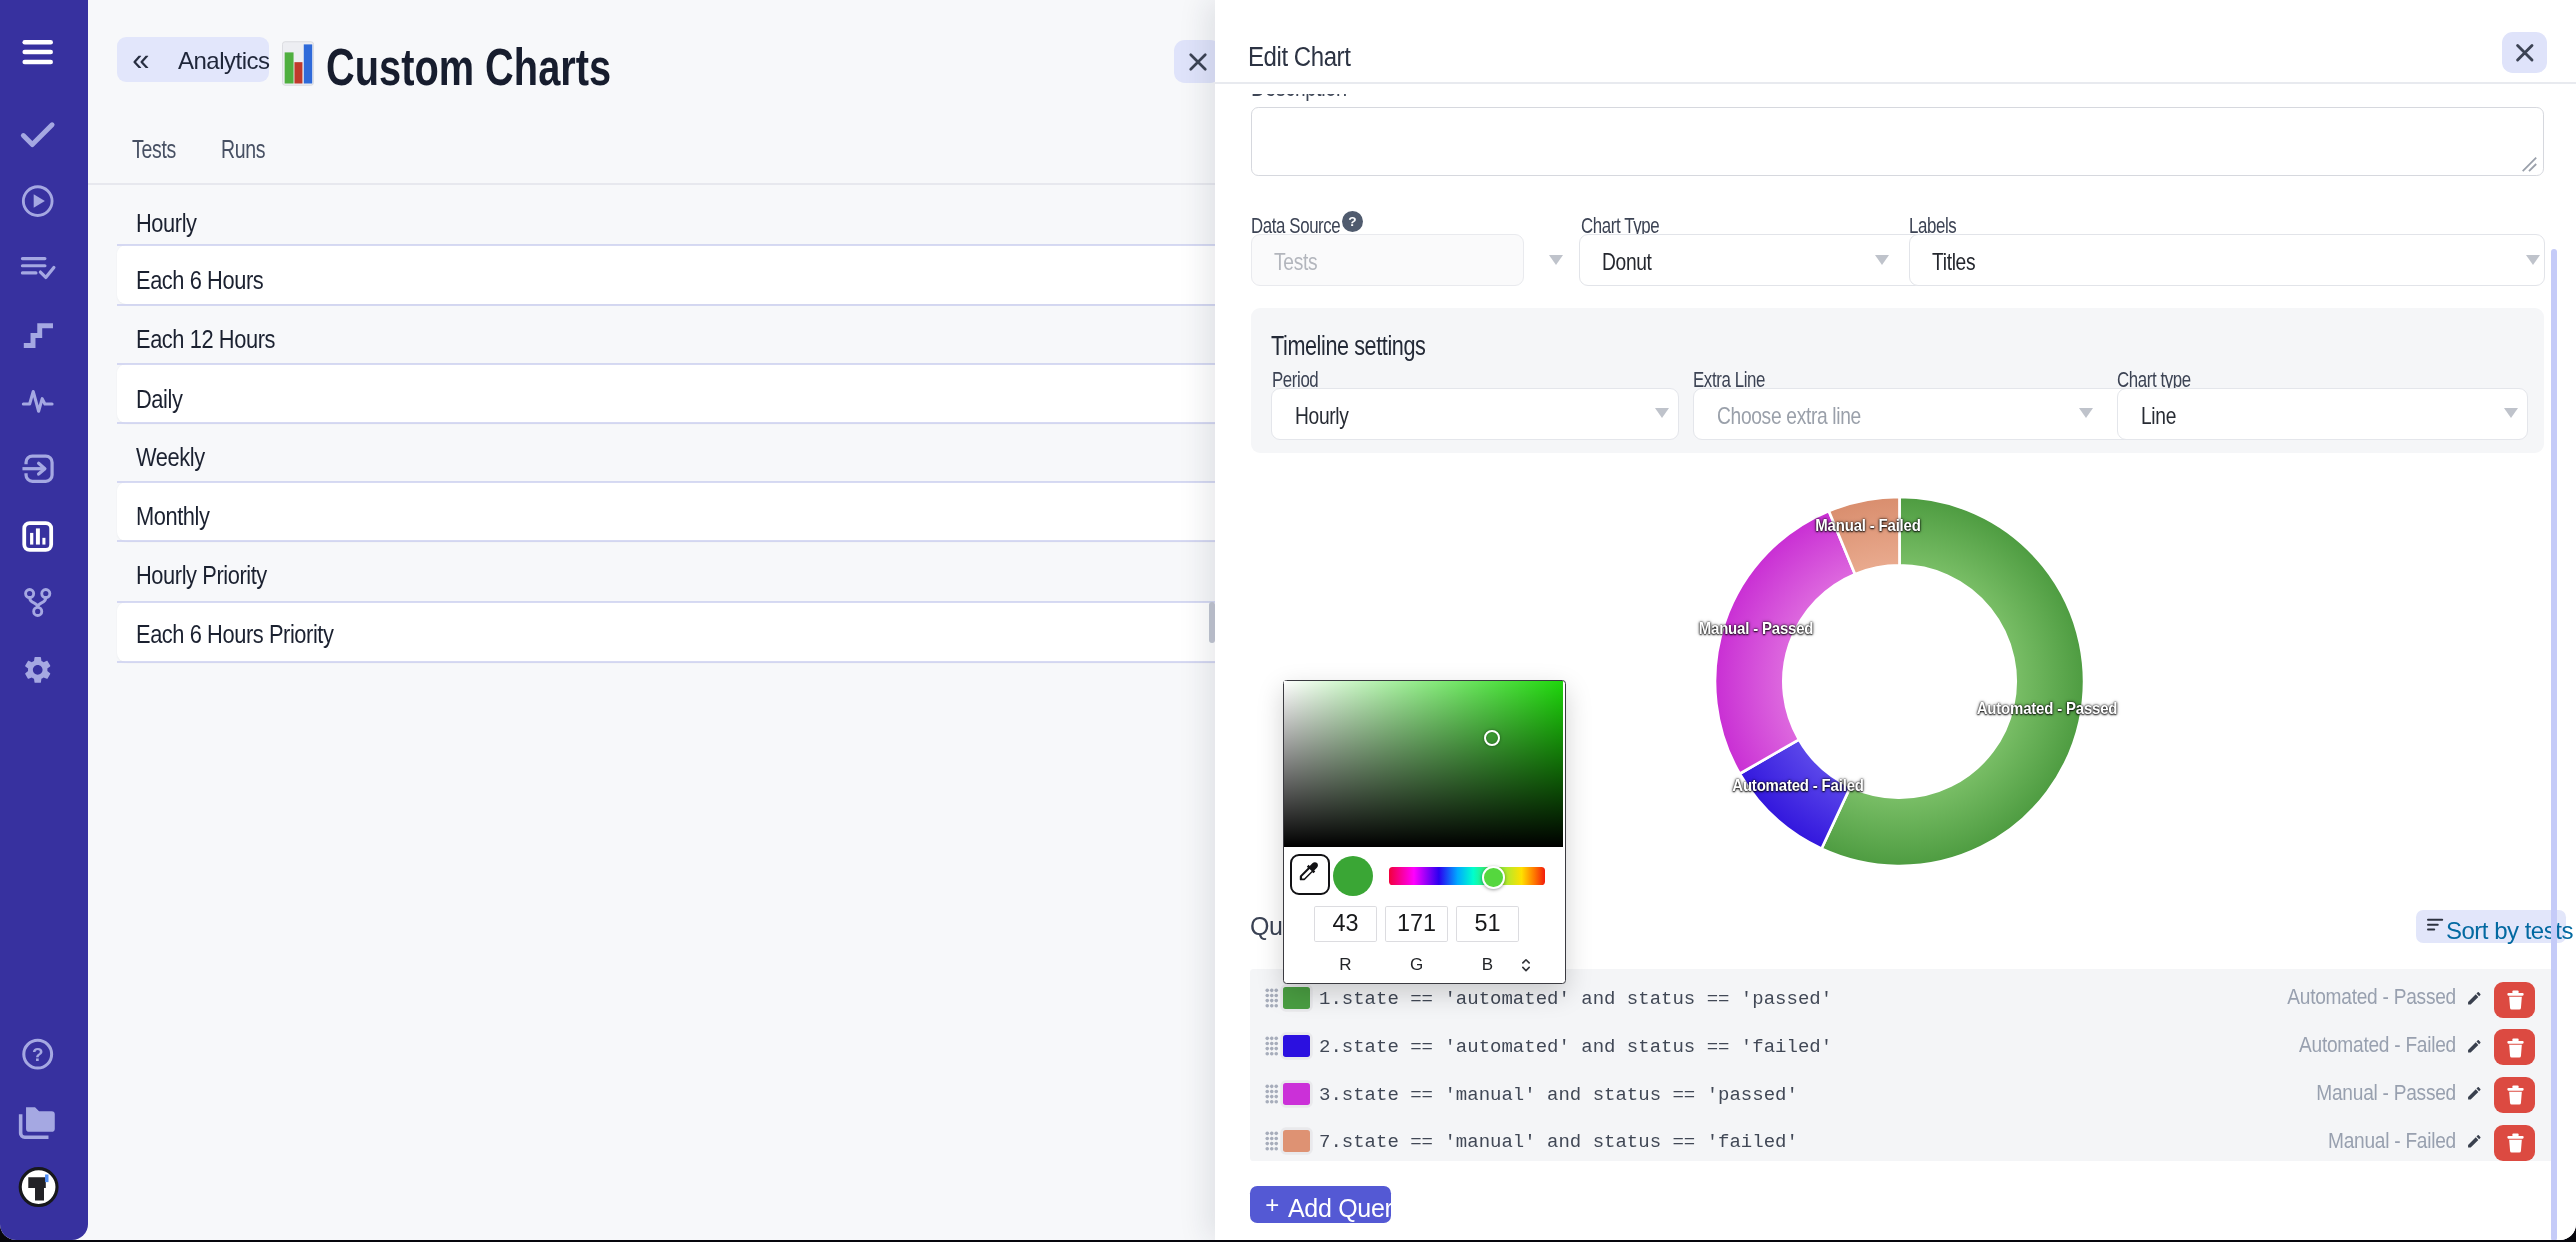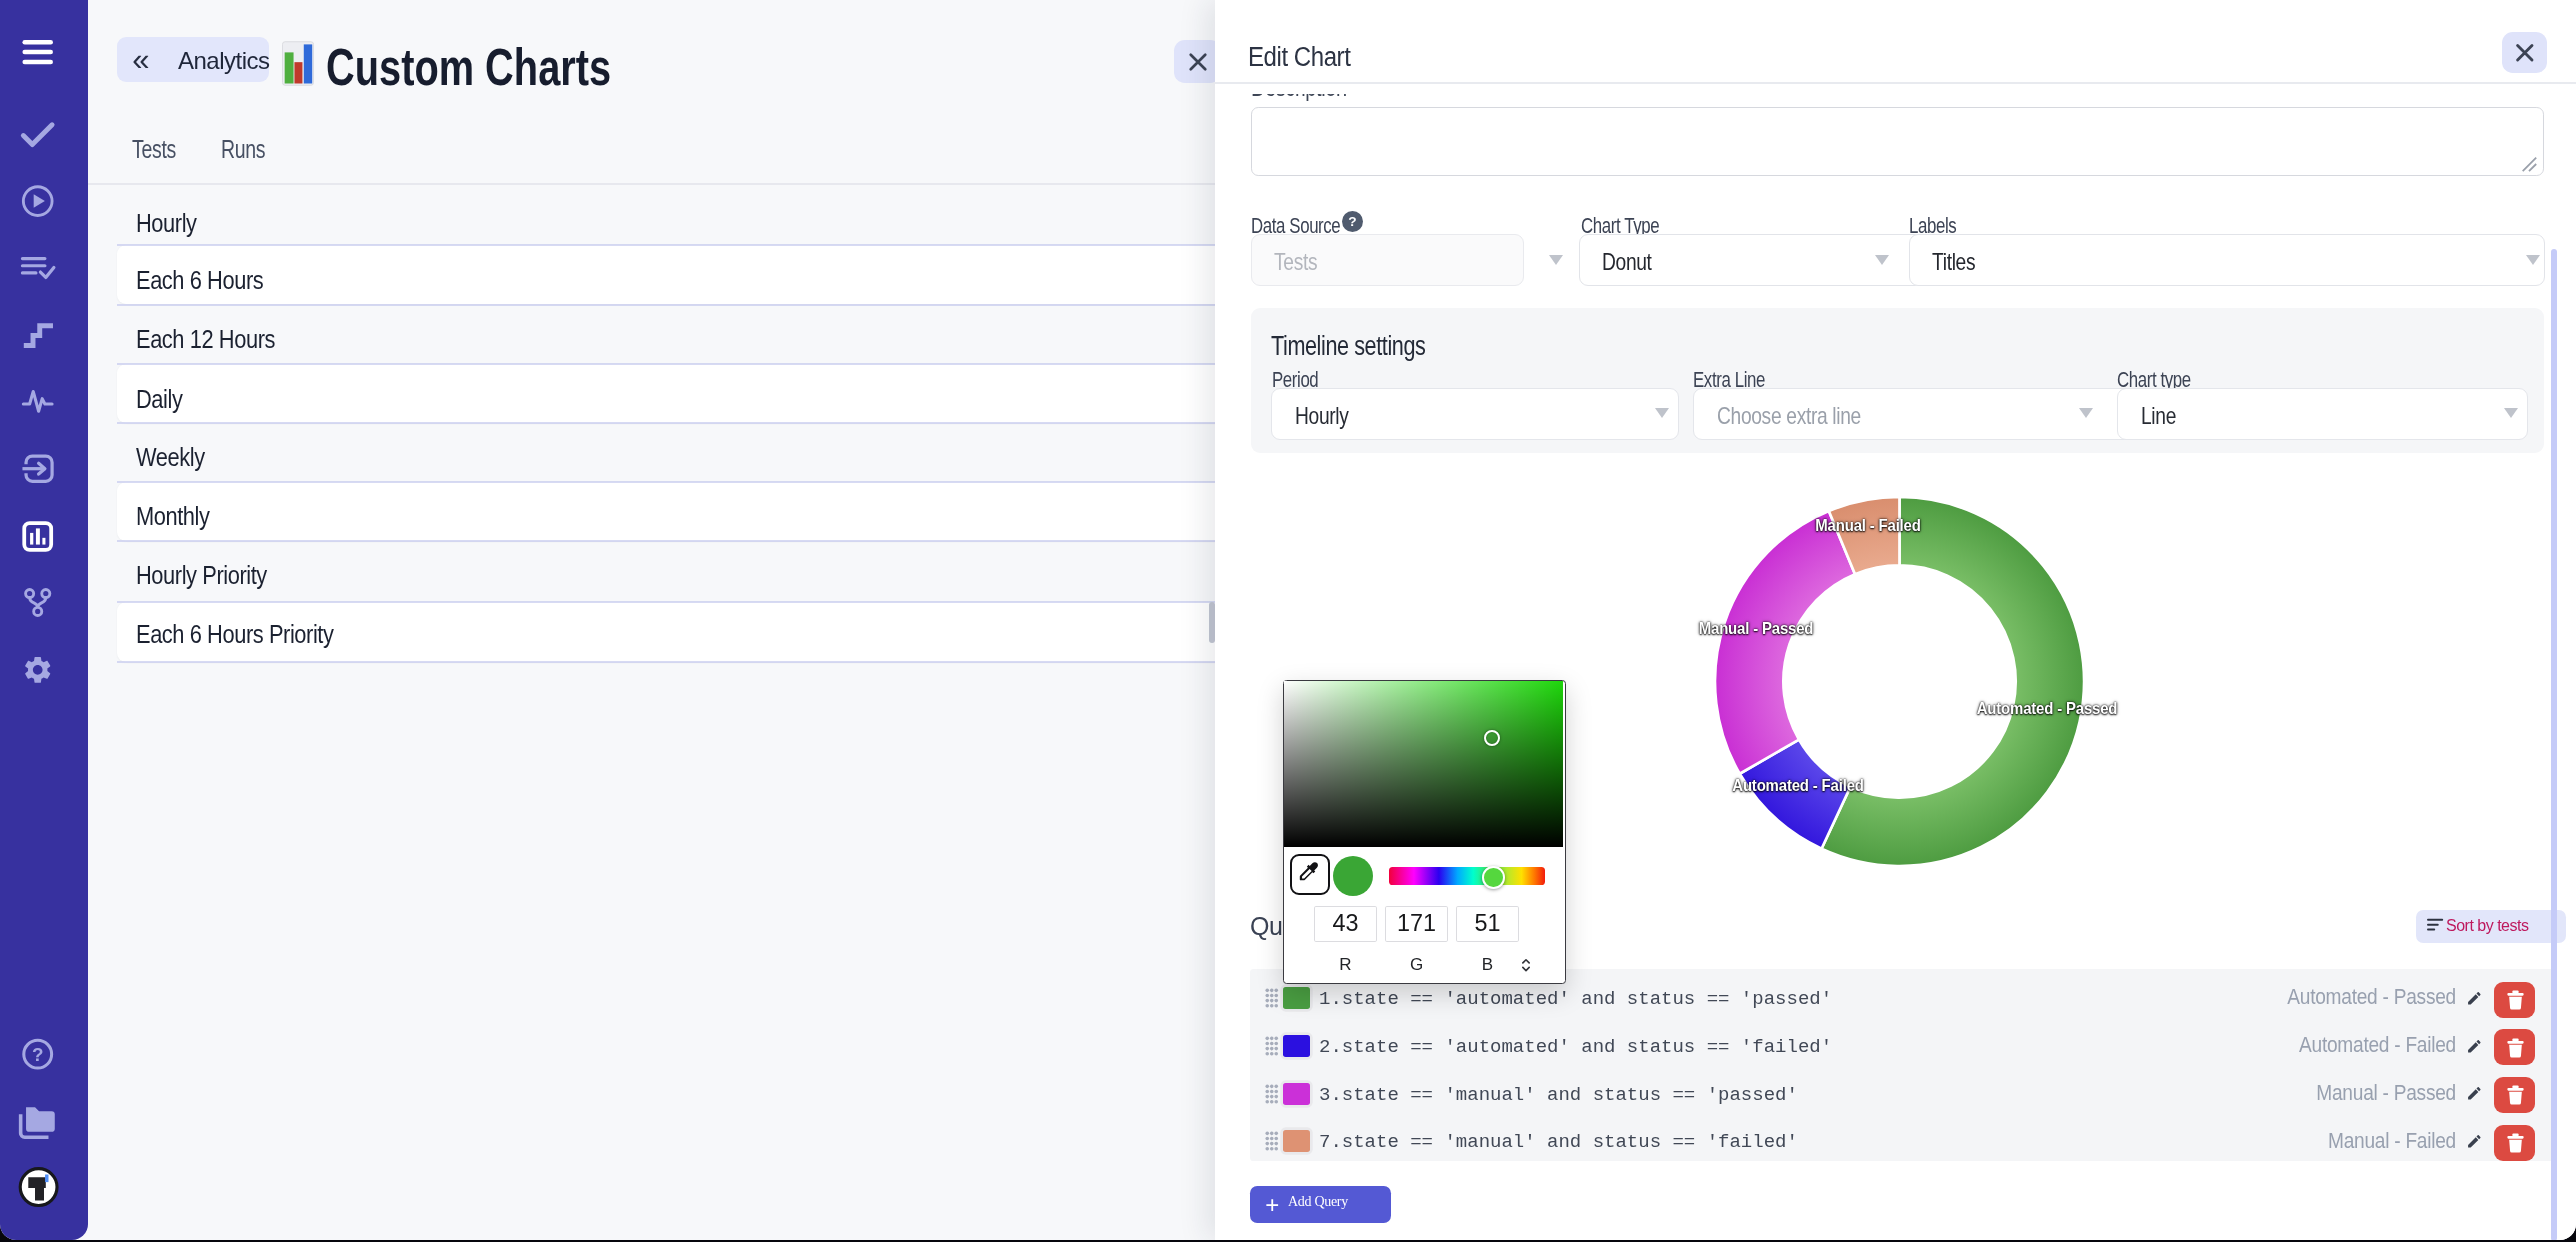--- a/index.html
+++ b/index.html
@@ -50,33 +50,33 @@
   background:#f5f6f8; border-radius:9px; }
 #tl-title { position:absolute; left:1271px; top:331px; font-size:27px; font-weight:500;
   color:#242a37; letter-spacing:-0.5px; transform:scaleX(0.8); transform-origin:left center; white-space:nowrap;}
 .sel2 { position:absolute; top:388px; height:52px; background:#fff; border:1.8px solid #e4e6eb;
   border-radius:9px; font-size:24px; color:#272b33; }
 .sel2 span { position:absolute; left:23.4px; top:12.6px; letter-spacing:-0.4px; white-space:nowrap; transform:scaleX(0.8); transform-origin:left center;}
 
 #q-head { position:absolute; left:1250px; top:912px; font-size:25px; color:#3a4254; letter-spacing:-0.5px;}
 #sortbtn { position:absolute; left:2416px; top:910px; width:150px; height:33px;
   background:#e2e6fa; border-radius:7.2px; }
-#sortbtn .t { position:absolute; left:30px; top:7.2px; font-size:16px; color:#be185d; letter-spacing:-0.5px; white-space:nowrap;}
+#sortbtn .t { position:absolute; left:30px; top:7.2px; font-size:24px; color:#0369a1; letter-spacing:-0.5px; white-space:nowrap;}
 #qlist { position:absolute; left:1250px; top:969px; width:1304px; height:192px;
   background:#f4f5f7; border-radius:3.6px; }
 .qswatch { position:absolute; left:1283px; width:27px; height:21.6px; border-radius:2.7px;
   box-shadow:0 0 0 2.7px #e9e9ec; }
 .qtext { position:absolute; left:1319px; font-family:"Liberation Mono", monospace;
   font-size:19px; color:#414856; white-space:pre; }
 .qlabel { position:absolute; font-size:22.5px; color:#98a0af; letter-spacing:-0.3px; transform:scaleX(0.85); transform-origin:right center; }
 .qtrash { position:absolute; left:2494px; width:41px; height:36px; background:#dc4a41; border-radius:9px; }
 #addq { position:absolute; left:1250px; top:1186px; width:141px; height:37px;
   background:#5459d4; border-radius:7.2px; color:#fff; }
 #addq .p { position:absolute; left:15.3px; top:4.5px; font-size:24px; font-weight:400;}
-#addq .t { position:absolute; left:38px; top:8px; font-size:14px; letter-spacing:-0.3px; white-space:nowrap;font-family:Liberation Serif, serif;}
+#addq .t { position:absolute; left:38px; top:8px; font-size:25px; letter-spacing:-0.3px; white-space:nowrap;}
 
 #picker { position:absolute; left:1283px; top:680px; width:283px; height:304px; background:#fff;
   border:1.8px solid #3a3a40; border-radius:3.6px; box-shadow:0 9px 27px rgba(0,0,0,0.18); }
 #satval { position:absolute; left:0; top:0; width:279px; height:166px; background-color:#1ed60b;
   background-image:linear-gradient(to top,#000,rgba(0,0,0,0)),linear-gradient(to right,#fff,rgba(255,255,255,0)); }
 #satring { position:absolute; left:200px; top:49px; width:16px; height:16px; border:2.7px solid #fff;
   border-radius:50%; box-shadow:0 0 2.7px rgba(0,0,0,0.5), inset 0 0 1.8px rgba(0,0,0,0.4);}
 #eyedrop { position:absolute; left:6.3px; top:173px; width:40px; height:41px; background:#fff;
   border:2.7px solid #111114; border-radius:9px; }
 #circswatch { position:absolute; left:49px; top:175px; width:40px; height:40px; border-radius:50%;

